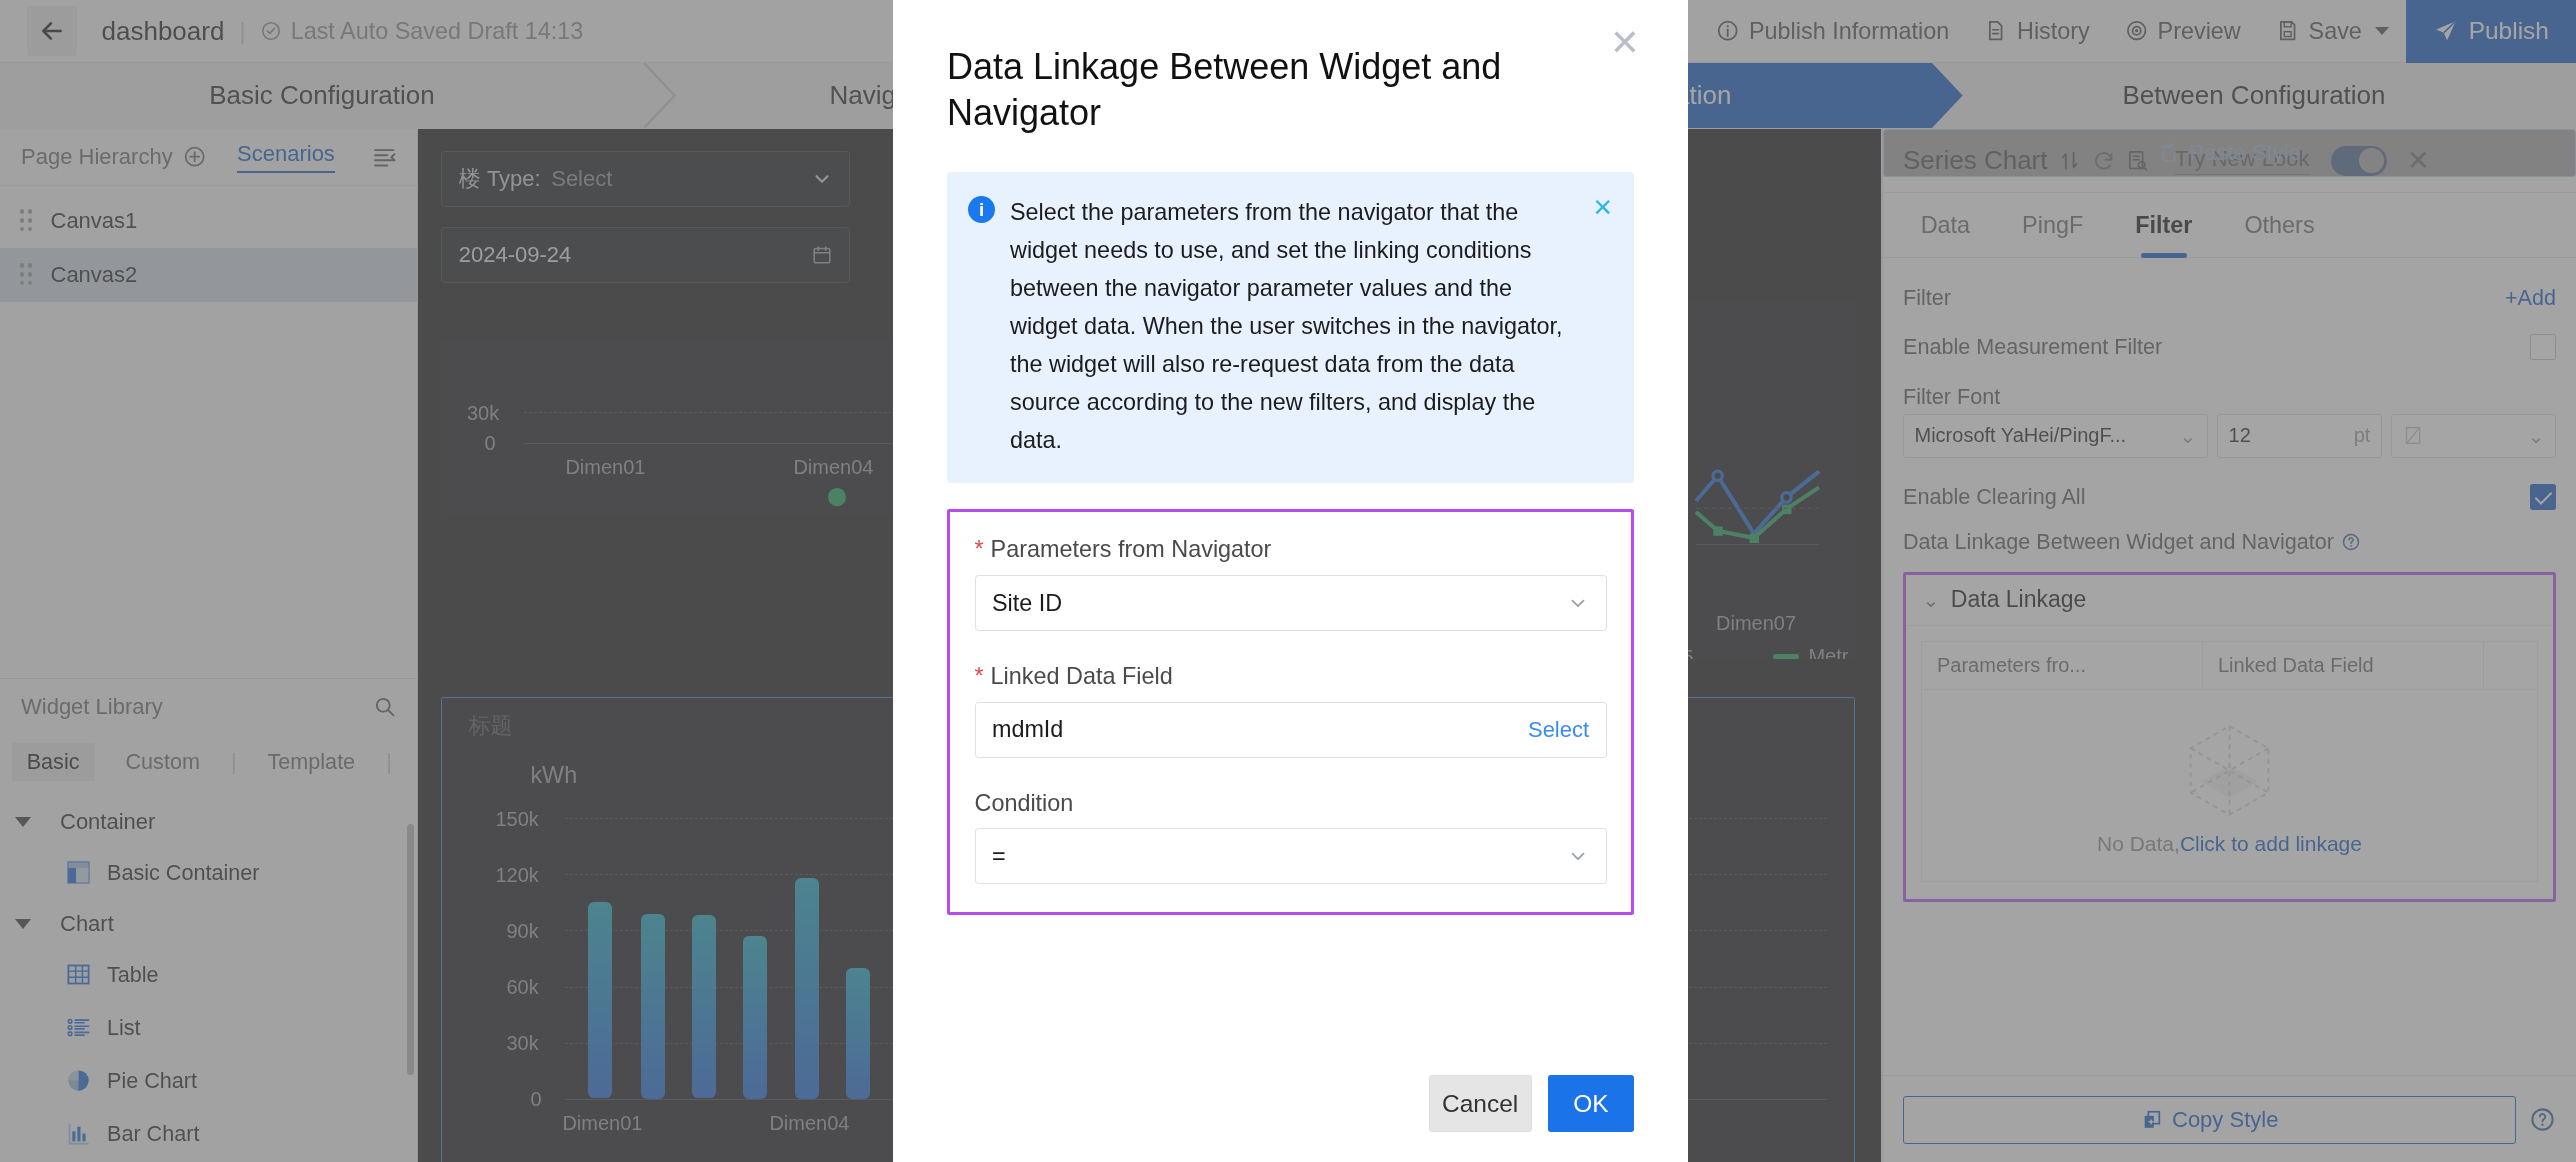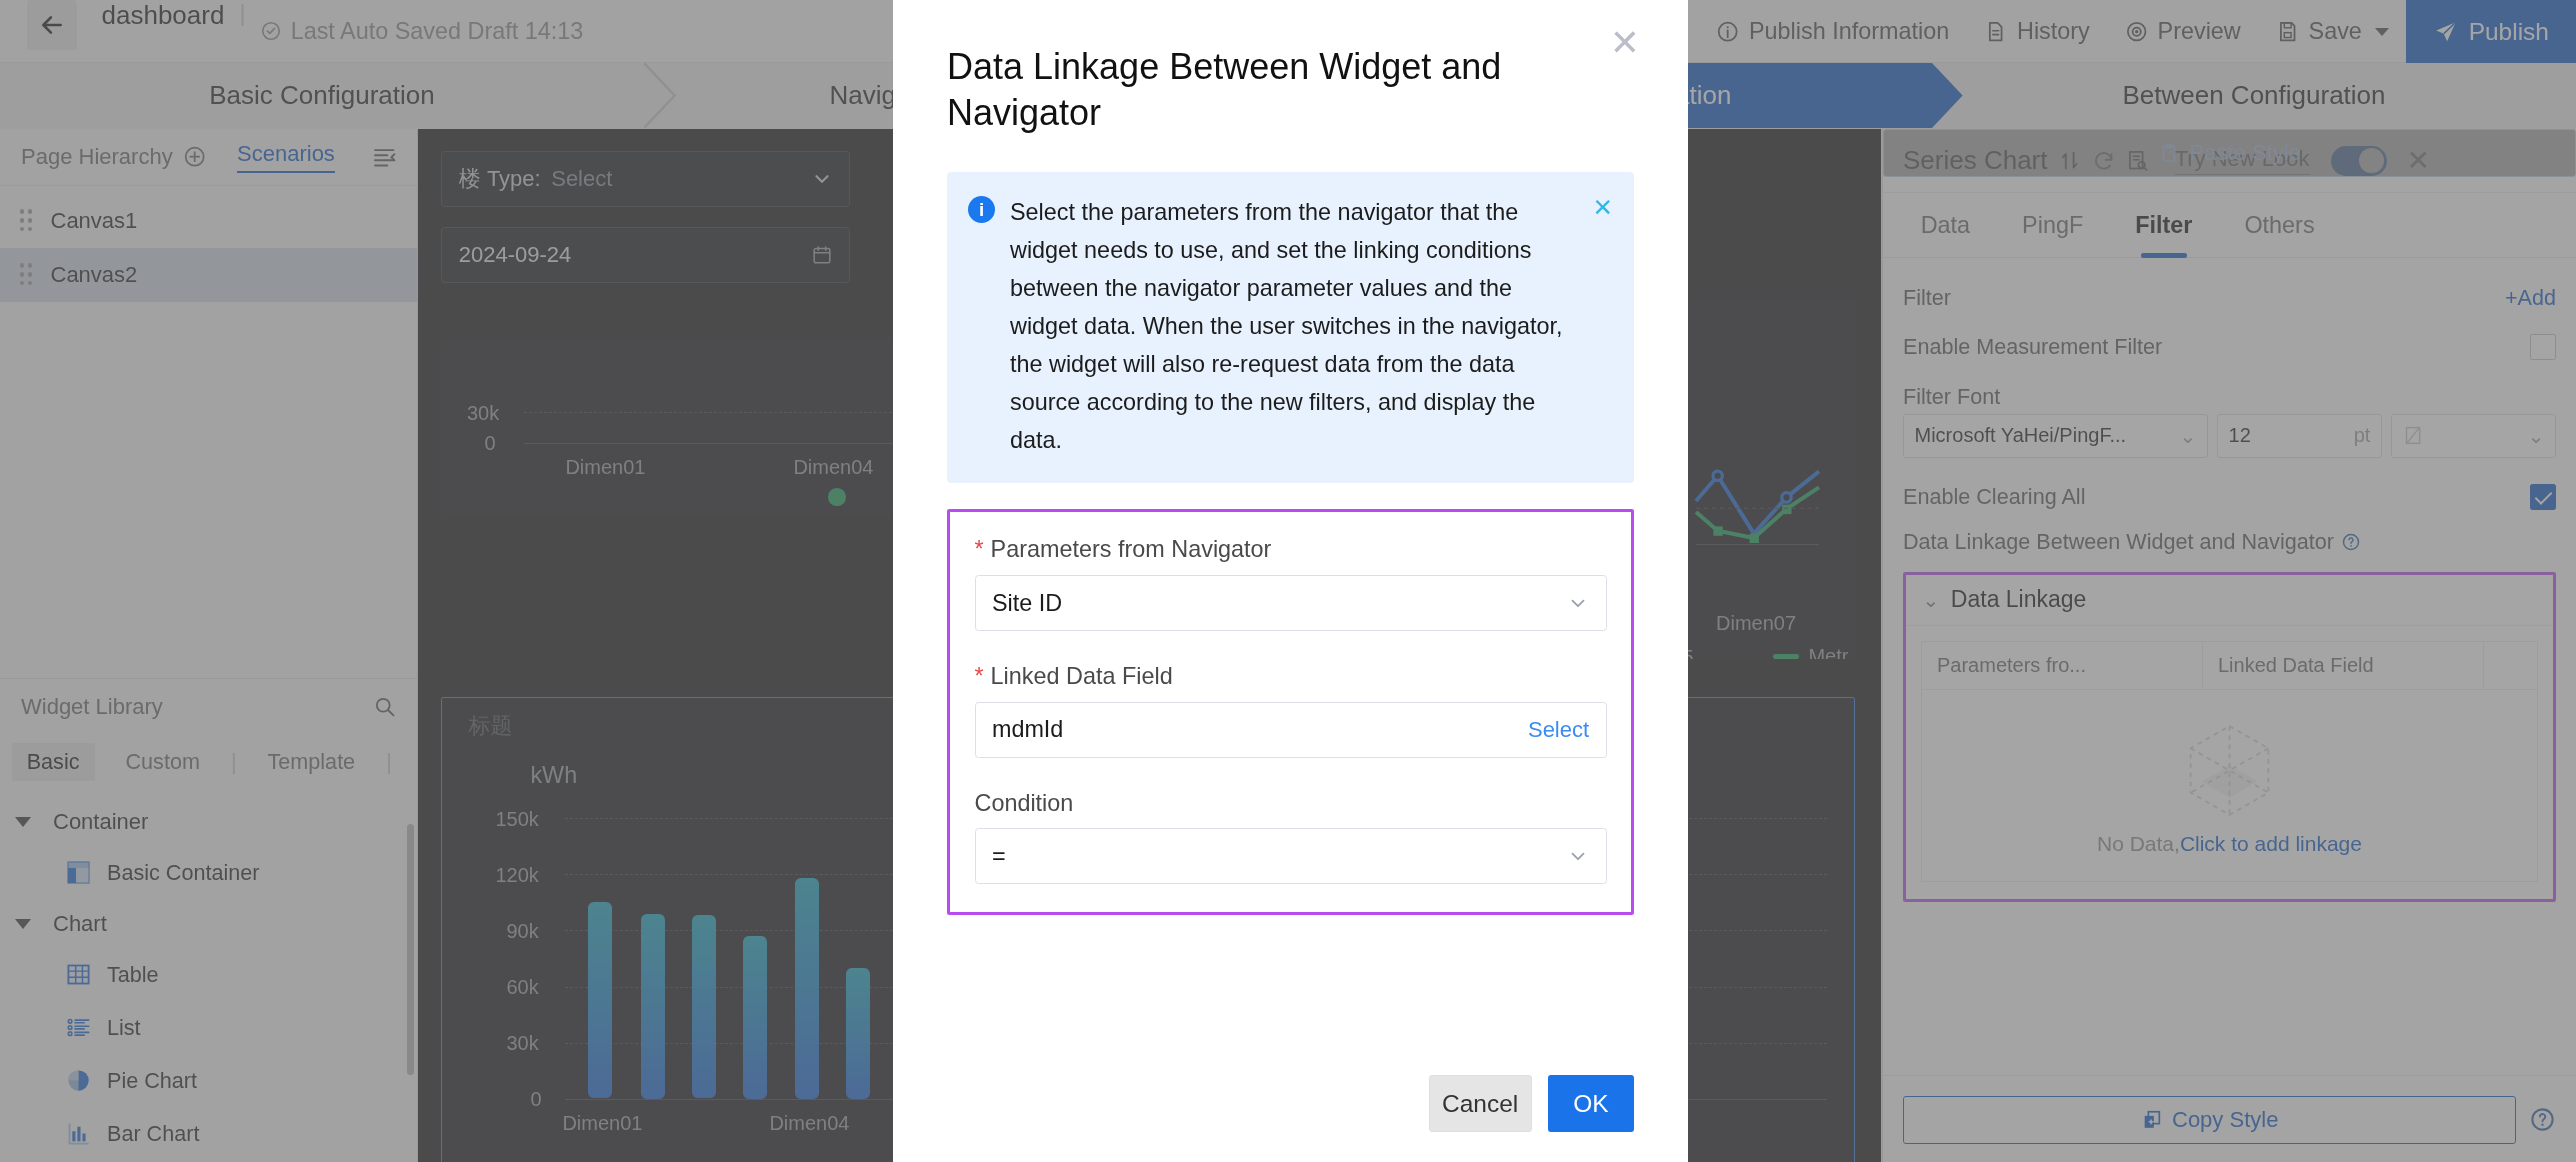--- a/index.html
+++ b/index.html
@@ -9,21 +9,21 @@
     overflow: hidden; background: #efefef;
   }
   #app { position: relative; width: 2576px; height: 1162px; }
 
   
   .base-layer { position:absolute; inset:0; }
 
   
   .topbar {
     position:absolute; left:0; top:0; width:2576px; height:63px;
-    background:#f7f7f7; display:flex; 
+    background:#f7f7f7; display:flex; align-items:center;
     border-bottom:0.6px solid #e2e2e2;
   }
   .back-btn {
     width:50px; height:50px; margin-left:27px; background:#e8e8e8;
     border-radius:3.5px; display:flex; align-items:center; justify-content:center;
     cursor:pointer;
   }
   .back-btn svg { width:26px; height:26px; }
   .doc-title {
     margin-left:24.5px; font-size:26px; color:#1a1a1a; font-weight:400;
@@ -110,21 +110,21 @@
   .wl-tabs {
     height:54px; display:flex; align-items:center; gap:16px; padding-left:11.7px;
     font-size:21.6px; color:#666;
   }
   .wl-tabs .tab { padding:5.8px 15px; cursor:pointer; white-space:nowrap; }
   .wl-tabs .tab.on { background:#e6e6e6; color:#111; }
   .wl-tabs .sep { color:#c6c6c6; }
 
   .wl-body { height:374px; overflow:hidden; position:relative; padding-top:8.2px; }
   .grp-row {
-    height:49px; display:flex; align-items:center; gap:22px; padding-left:15px;
+    height:49px; display:flex; align-items:center; gap:29px; padding-left:15px;
     font-size:22px; color:#1e1e1e;
   }
   .tri { width:0;height:0;border-left:8.8px solid transparent;border-right:8.8px solid transparent;border-top:10.5px solid #333; }
   .item-row {
     height:53px; display:flex; align-items:center; gap:15px; padding-left:65px;
     font-size:21.6px; color:#1e1e1e; cursor:pointer;
   }
   .item-row svg { width:27px; height:27px; flex:none; }
   .wl-scroll {
     position:absolute; right:3.5px; top:35px; width:7px; height:251px;

